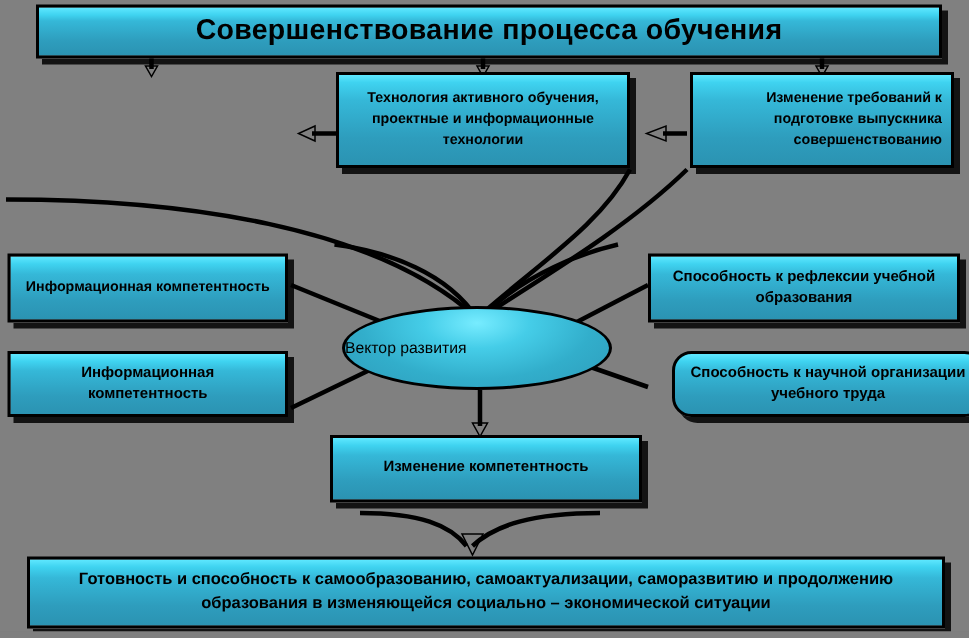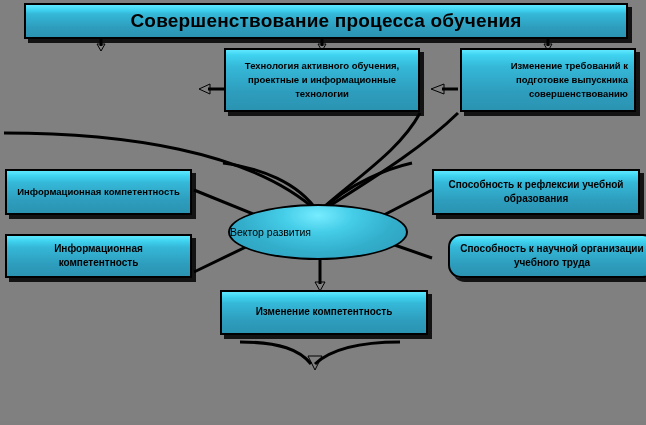--- a/index.html
+++ b/index.html
@@ -171,14 +171,17 @@
   </div>
 
   <div class="box" id="lang-comp-box">
     <span class="txt">Изменение компетентность</span>
   </div>
 
   <div id="vector-ellipse">
     <span class="txt">Вектор развития</span>
   </div>
 
+  <div class="box" id="final-box">
+    <span class="txt">Готовность и способность к самообразованию, самоактуализации, саморазвитию и продолжению образования в изменяющейся социально – экономической ситуации</span>
+  </div>
 
 </div>
 
 </body></html>

